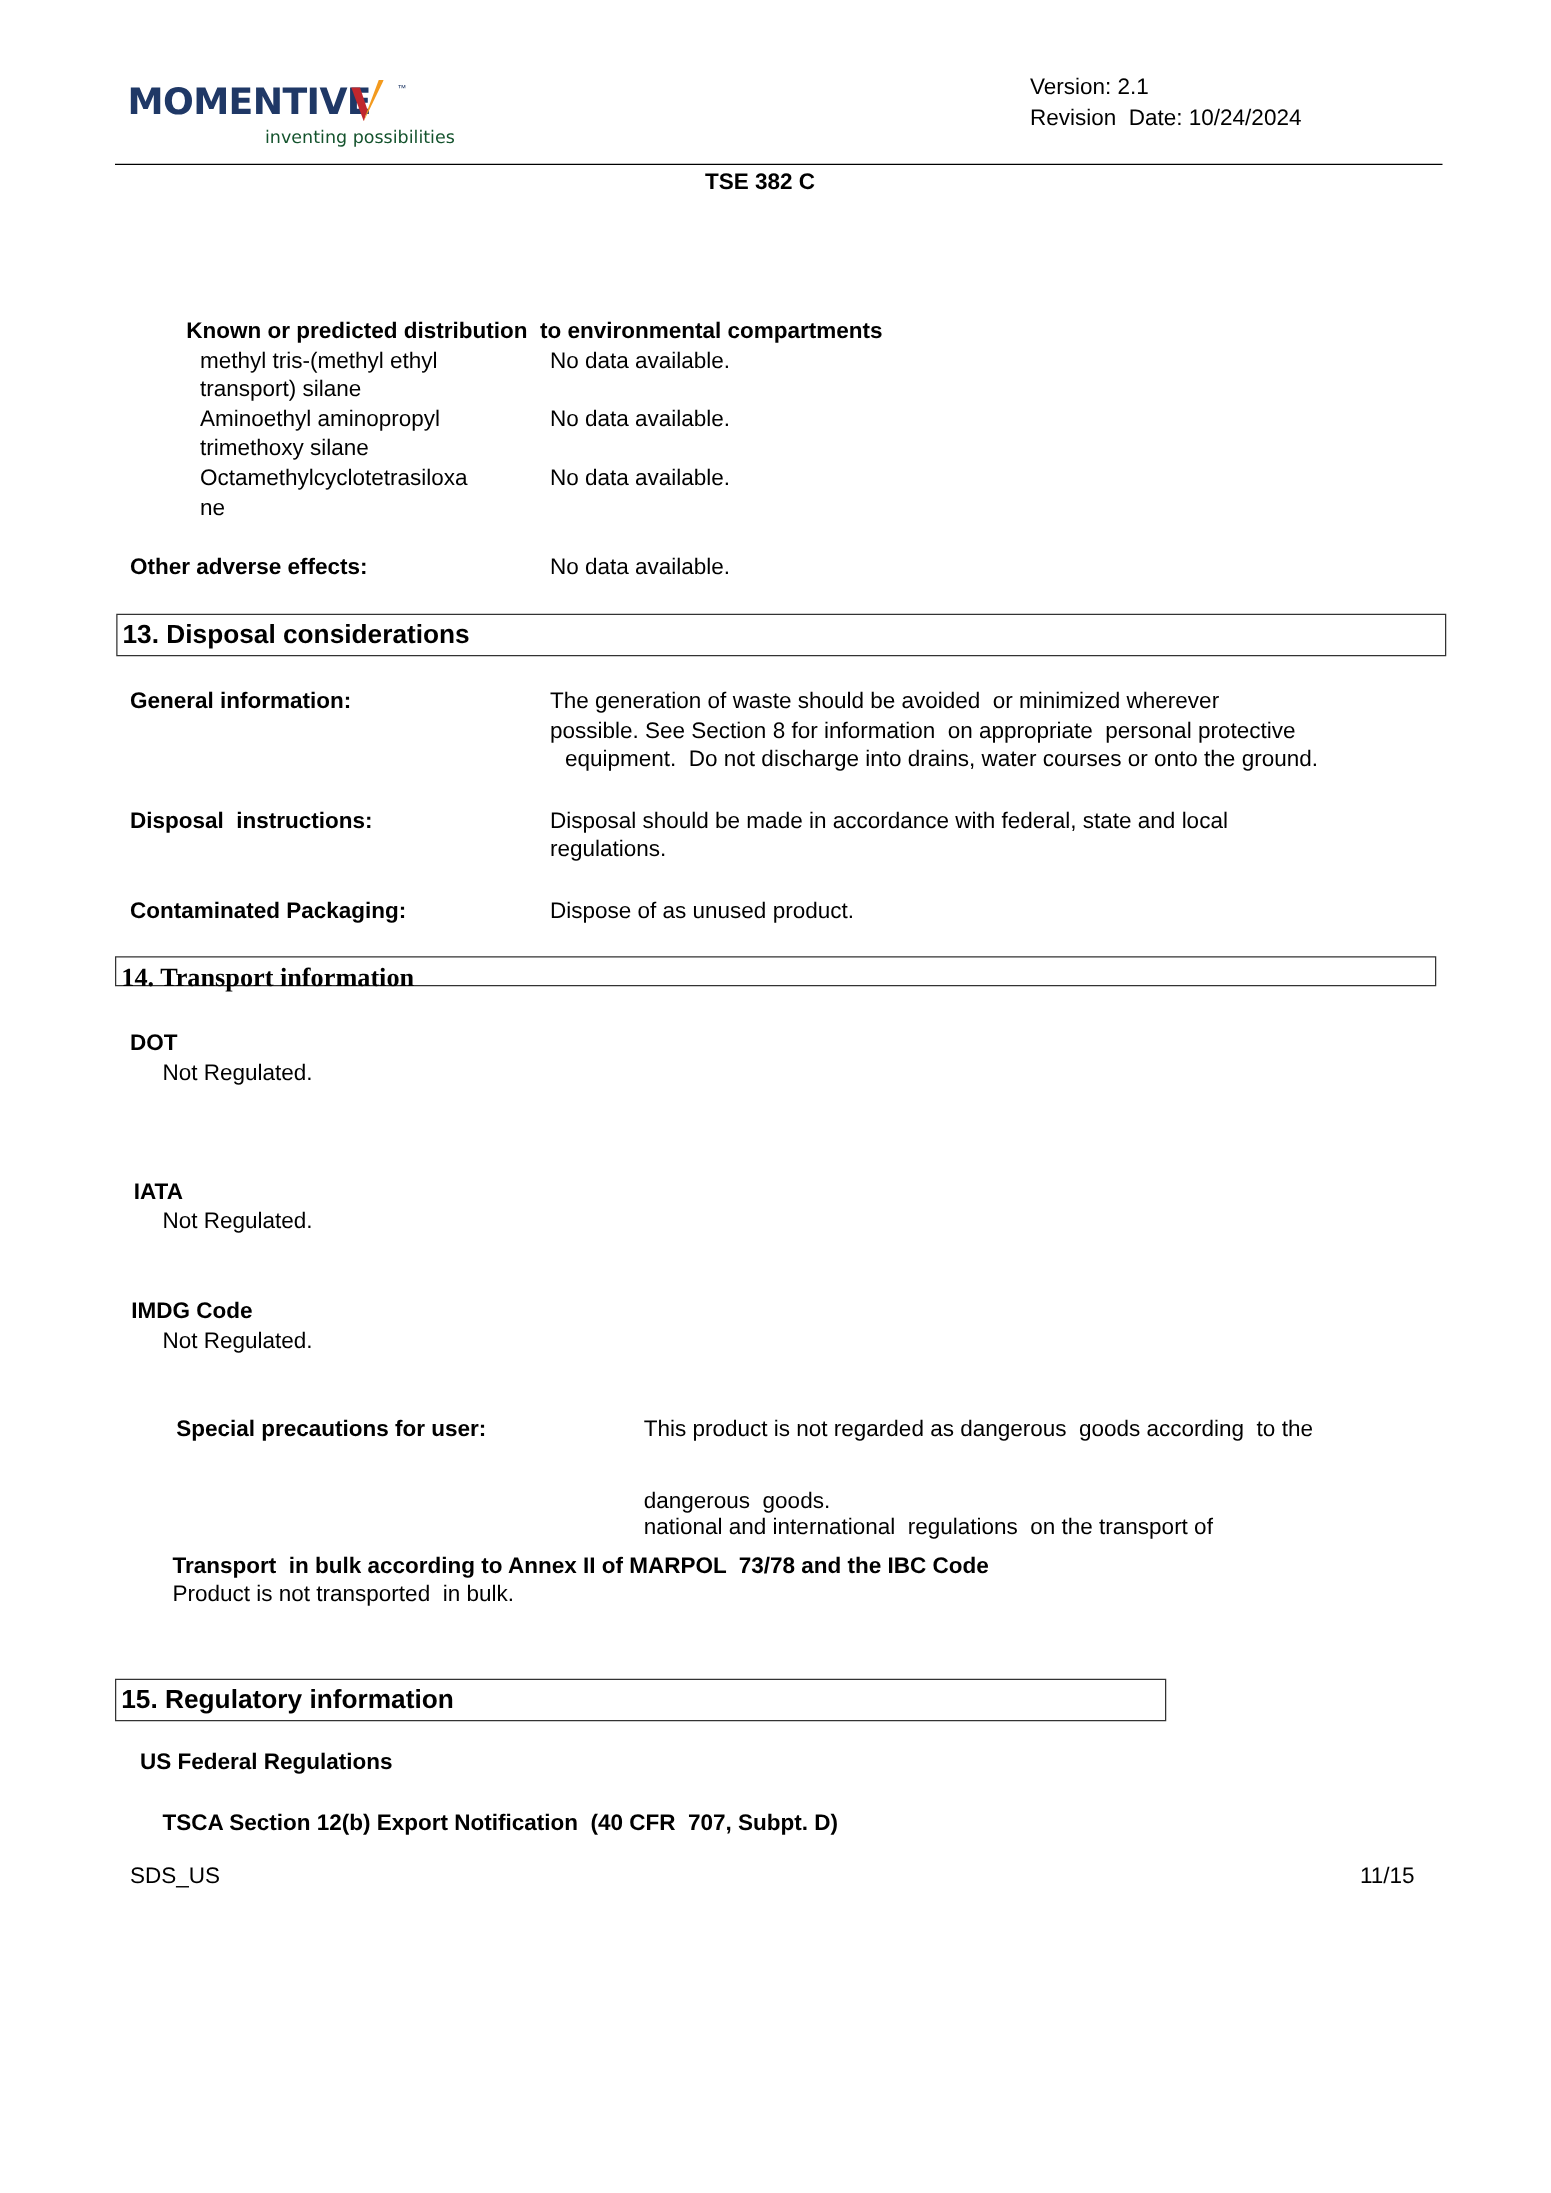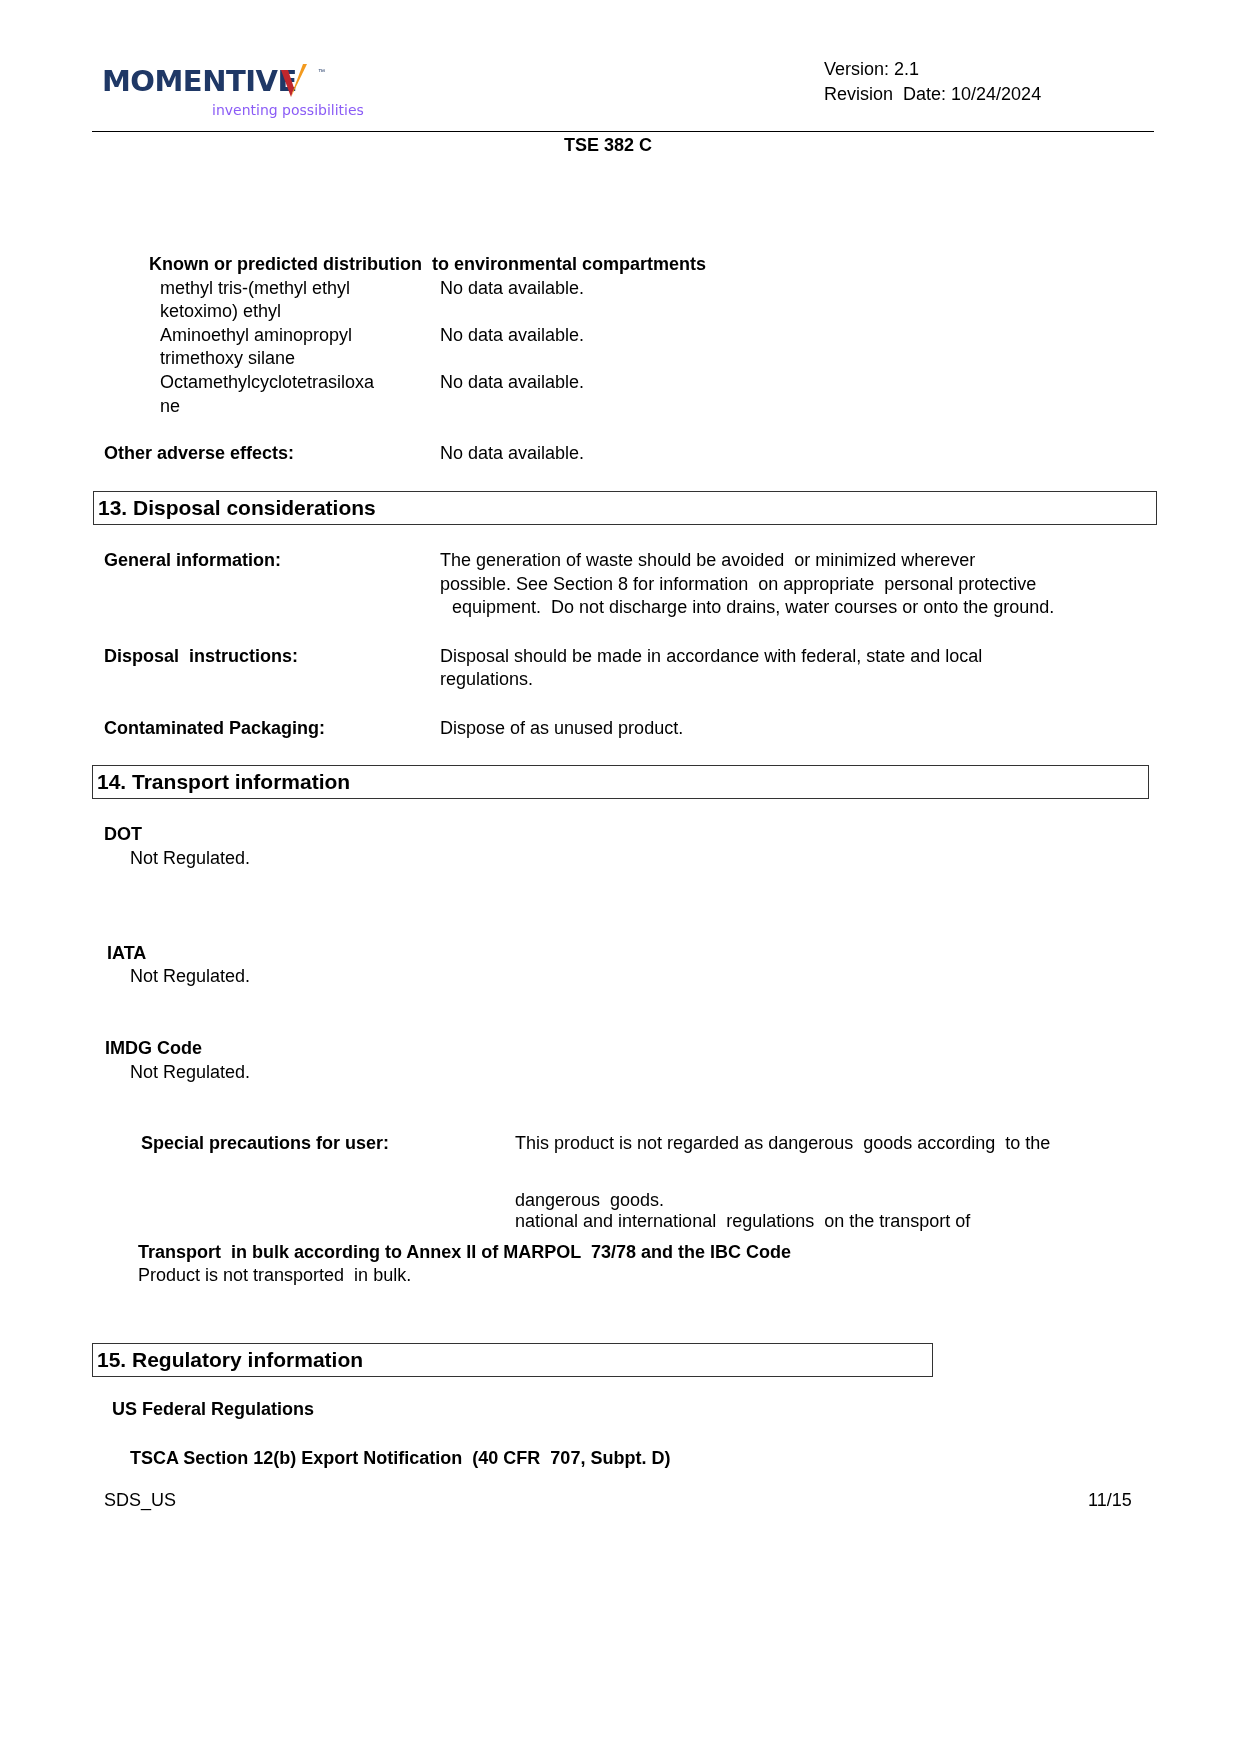--- a/index.html
+++ b/index.html
@@ -7,21 +7,21 @@
            font-family: "Liberation Sans", sans-serif; color: #000; }
     .abs { position: absolute; white-space: nowrap; }
     .t { font-size: 18px; line-height: 24px; }
     .b { font-weight: bold; }
 
     
     .logo { position: absolute; left: 102px; top: 64px; width: 270px; height: 60px; }
     .logo-word { position: absolute; left: 0; top: 0; font-family: "DejaVu Sans", sans-serif;
                  font-weight: bold; font-size: 29px; letter-spacing: -0.5px; color: #1f3866; }
     .logo-tm { position: absolute; left: 216px; top: 4px; font-size: 7px; color: #1f3866; }
-    .logo-tag { position: absolute; left: 110px; top: 38px; font-size: 14px; color: #8b5cf6;
+    .logo-tag { position: absolute; left: 110px; top: 38px; font-size: 14px; color: #14532d;
                 font-family: "DejaVu Sans", sans-serif; }
     .logo-v { position: absolute; left: 177px; top: 0; width: 28px; height: 34px; }
 
     .hdr-rule { position: absolute; left: 92px; top: 131px; width: 1062px; height: 0;
                 border-top: 1.5px solid #000; }
 
     .sec-box { position: absolute; border: 1.5px solid #333; box-sizing: border-box; }
     .sec-title { position: absolute; left: 4px; top: 3px; font-size: 21px; font-weight: bold;
                  line-height: 26px; white-space: nowrap; }
   </style>
@@ -42,21 +42,21 @@
 <div class="abs t" style="left:824px; top:82px; white-space:pre;">Revision  Date: 10/24/2024</div>
 
 <div class="hdr-rule"></div>
 <div class="abs t b" style="left:564px; top:133px;">TSE 382 C</div>
 
 <div class="abs t b" style="left:149px; top:252px; white-space:pre;">Known or predicted distribution  to environmental compartments</div>
 
 <div>
   <div>
     <div class="abs t" style="left:160px; top:276px;">methyl tris-(methyl ethyl</div>
-    <div class="abs t" style="left:160px; top:299px;">ketoximo) ethyl</div>
+    <div class="abs t" style="left:160px; top:299px;">transport) silane</div>
     <div class="abs t" style="left:440px; top:276px;">No data available.</div>
   </div>
   <div>
     <div class="abs t" style="left:160px; top:323px;">Aminoethyl aminopropyl</div>
     <div class="abs t" style="left:160px; top:346px;">trimethoxy silane</div>
     <div class="abs t" style="left:440px; top:323px;">No data available.</div>
   </div>
   <div>
     <div class="abs t" style="left:160px; top:370px;">Octamethylcyclotetrasiloxa</div>
     <div class="abs t" style="left:160px; top:394px;">ne</div>
@@ -76,21 +76,21 @@
 <div class="abs t" style="left:440px; top:572px; white-space:pre;">possible. See Section 8 for information  on appropriate  personal protective</div>
 <div class="abs t" style="left:440px; top:595px; white-space:pre;margin-left:12px;">equipment.  Do not discharge into drains, water courses or onto the ground.</div>
 
 <div class="abs t b" style="left:104px; top:644px; white-space:pre;">Disposal  instructions:</div>
 <div class="abs t" style="left:440px; top:644px;">Disposal should be made in accordance with federal, state and local</div>
 <div class="abs t" style="left:440px; top:667px;">regulations.</div>
 
 <div class="abs t b" style="left:104px; top:716px;">Contaminated Packaging:</div>
 <div class="abs t" style="left:440px; top:716px;">Dispose of as unused product.</div>
 
-<div class="sec-box" style="left:92px; top:765px; width:1057px; height:34px;">
+<div class="sec-box" style="left:92px; top:765px; width:1057px; height:24px;font-family:Liberation Serif, serif;">
   <div class="sec-title">14. Transport information</div>
 </div>
 
 <div class="abs t b" style="left:104px; top:822px;">DOT</div>
 <div class="abs t" style="left:130px; top:846px;">Not Regulated.</div>
 
 <div class="abs t b" style="left:107px; top:941px;">IATA</div>
 <div class="abs t" style="left:130px; top:964px;">Not Regulated.</div>
 
 <div class="abs t b" style="left:105px; top:1036px;">IMDG Code</div>

